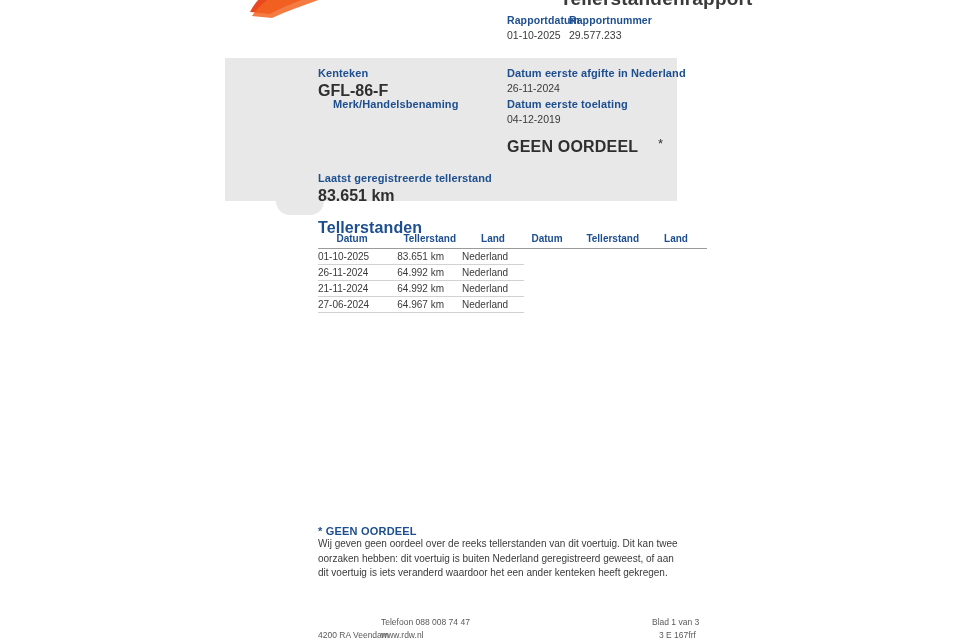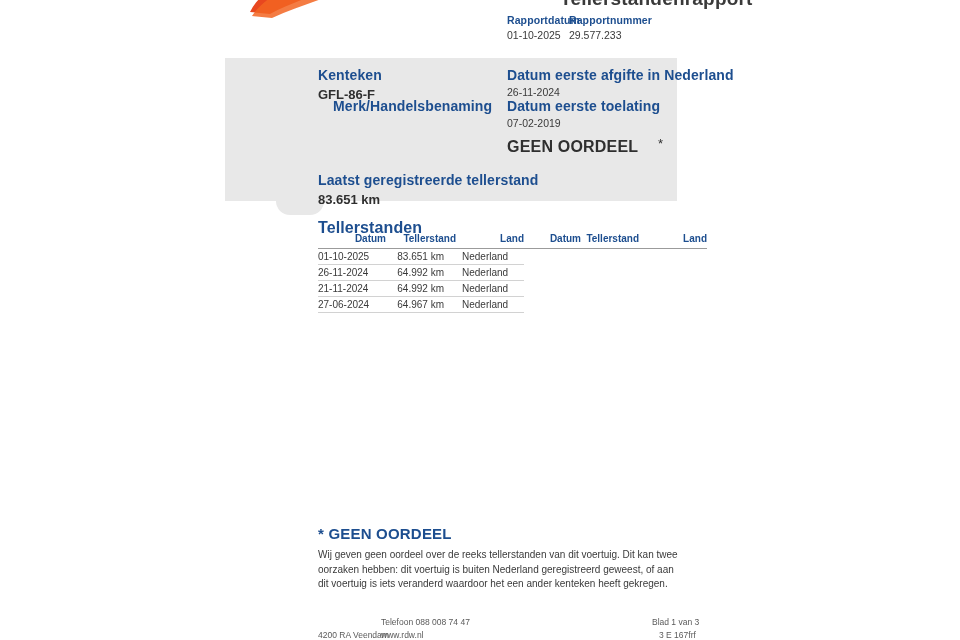--- a/index.html
+++ b/index.html
@@ -73,27 +73,27 @@
     left: 276px;
     top: 201px;
     width: 48px;
     height: 14px;
     background: #e8e8e8;
     border-radius: 0 0 24px 24px;
   }
 
   .fld { position: absolute; }
   .fld-label {
-    font-size: 14px;
+    font-size: 11px;
     font-weight: bold;
     color: #1d4e8f;
     letter-spacing: 0.1px;
   }
   .fld-value-lg {
-    font-size: 13px;
+    font-size: 16px;
     font-weight: bold;
     color: #2f2f2f;
     margin-top: 3px;
     line-height: 17px;
   }
   .fld-value-sm {
     font-size: 10.5px;
     color: #3a3a3a;
     margin-top: 3px;
   }
@@ -136,21 +136,21 @@
   .tbl {
     position: absolute;
     font-size: 10px;
     color: #3a3a3a;
     border-collapse: collapse;
   }
   .tbl th {
     font-size: 10px;
     font-weight: bold;
     color: #1d4e8f;
-    text-align: right;
+    text-align: center;
     padding: 0 0 4px 0;
     border-bottom: 1px solid #9b9b9b;
   }
   .tbl td {
     padding: 2px 0 2px 0;
     border-bottom: 1px solid #d2d2d2;
     font-size: 10px;
     color: #3a3a3a;
     white-space: nowrap;
   }
@@ -163,27 +163,26 @@
   #table-right { left: 513px; top: 233px; }
 
   
   .footnote {
     position: absolute;
     left: 318px;
     top: 525px;
     width: 368px;
   }
   .footnote-head {
-    font-size: 15px;
+    font-size: 11px;
     font-weight: bold;
     color: #1d4e8f;
     letter-spacing: 0.2px;
   }
   .footnote-body {
-    margin-top: 6px;
     font-size: 10px;
     line-height: 14.5px;
     color: #3a3a3a;
   }
 
   
   .footer { position: absolute; font-size: 8.5px; color: #5a5a5a; }
   #foot-a { left: 318px; top: 617px; margin-top: 44px; }
   #foot-b { left: 318px; top: 630px; }
   #foot-c { left: 381px; top: 617px; }
@@ -234,21 +233,21 @@
   <div class="fld-value-lg">83.651 km</div>
 </div>
 
 <div class="fld" id="f-afgifte">
   <div class="fld-label">Datum eerste afgifte in Nederland</div>
   <div class="fld-value-sm">26-11-2024</div>
 </div>
 
 <div class="fld" id="f-toelating">
   <div class="fld-label">Datum eerste toelating</div>
-  <div class="fld-value-sm">07-02-2019</div>
+  <div class="fld-value-sm">04-12-2019</div>
 </div>
 
 <div class="oordeel">GEEN OORDEEL</div>
 <div class="asterisk">*</div>
 
 <div class="section-title">Tellerstanden</div>
 
 <table class="tbl" id="table-left">
   <thead>
     <tr>

